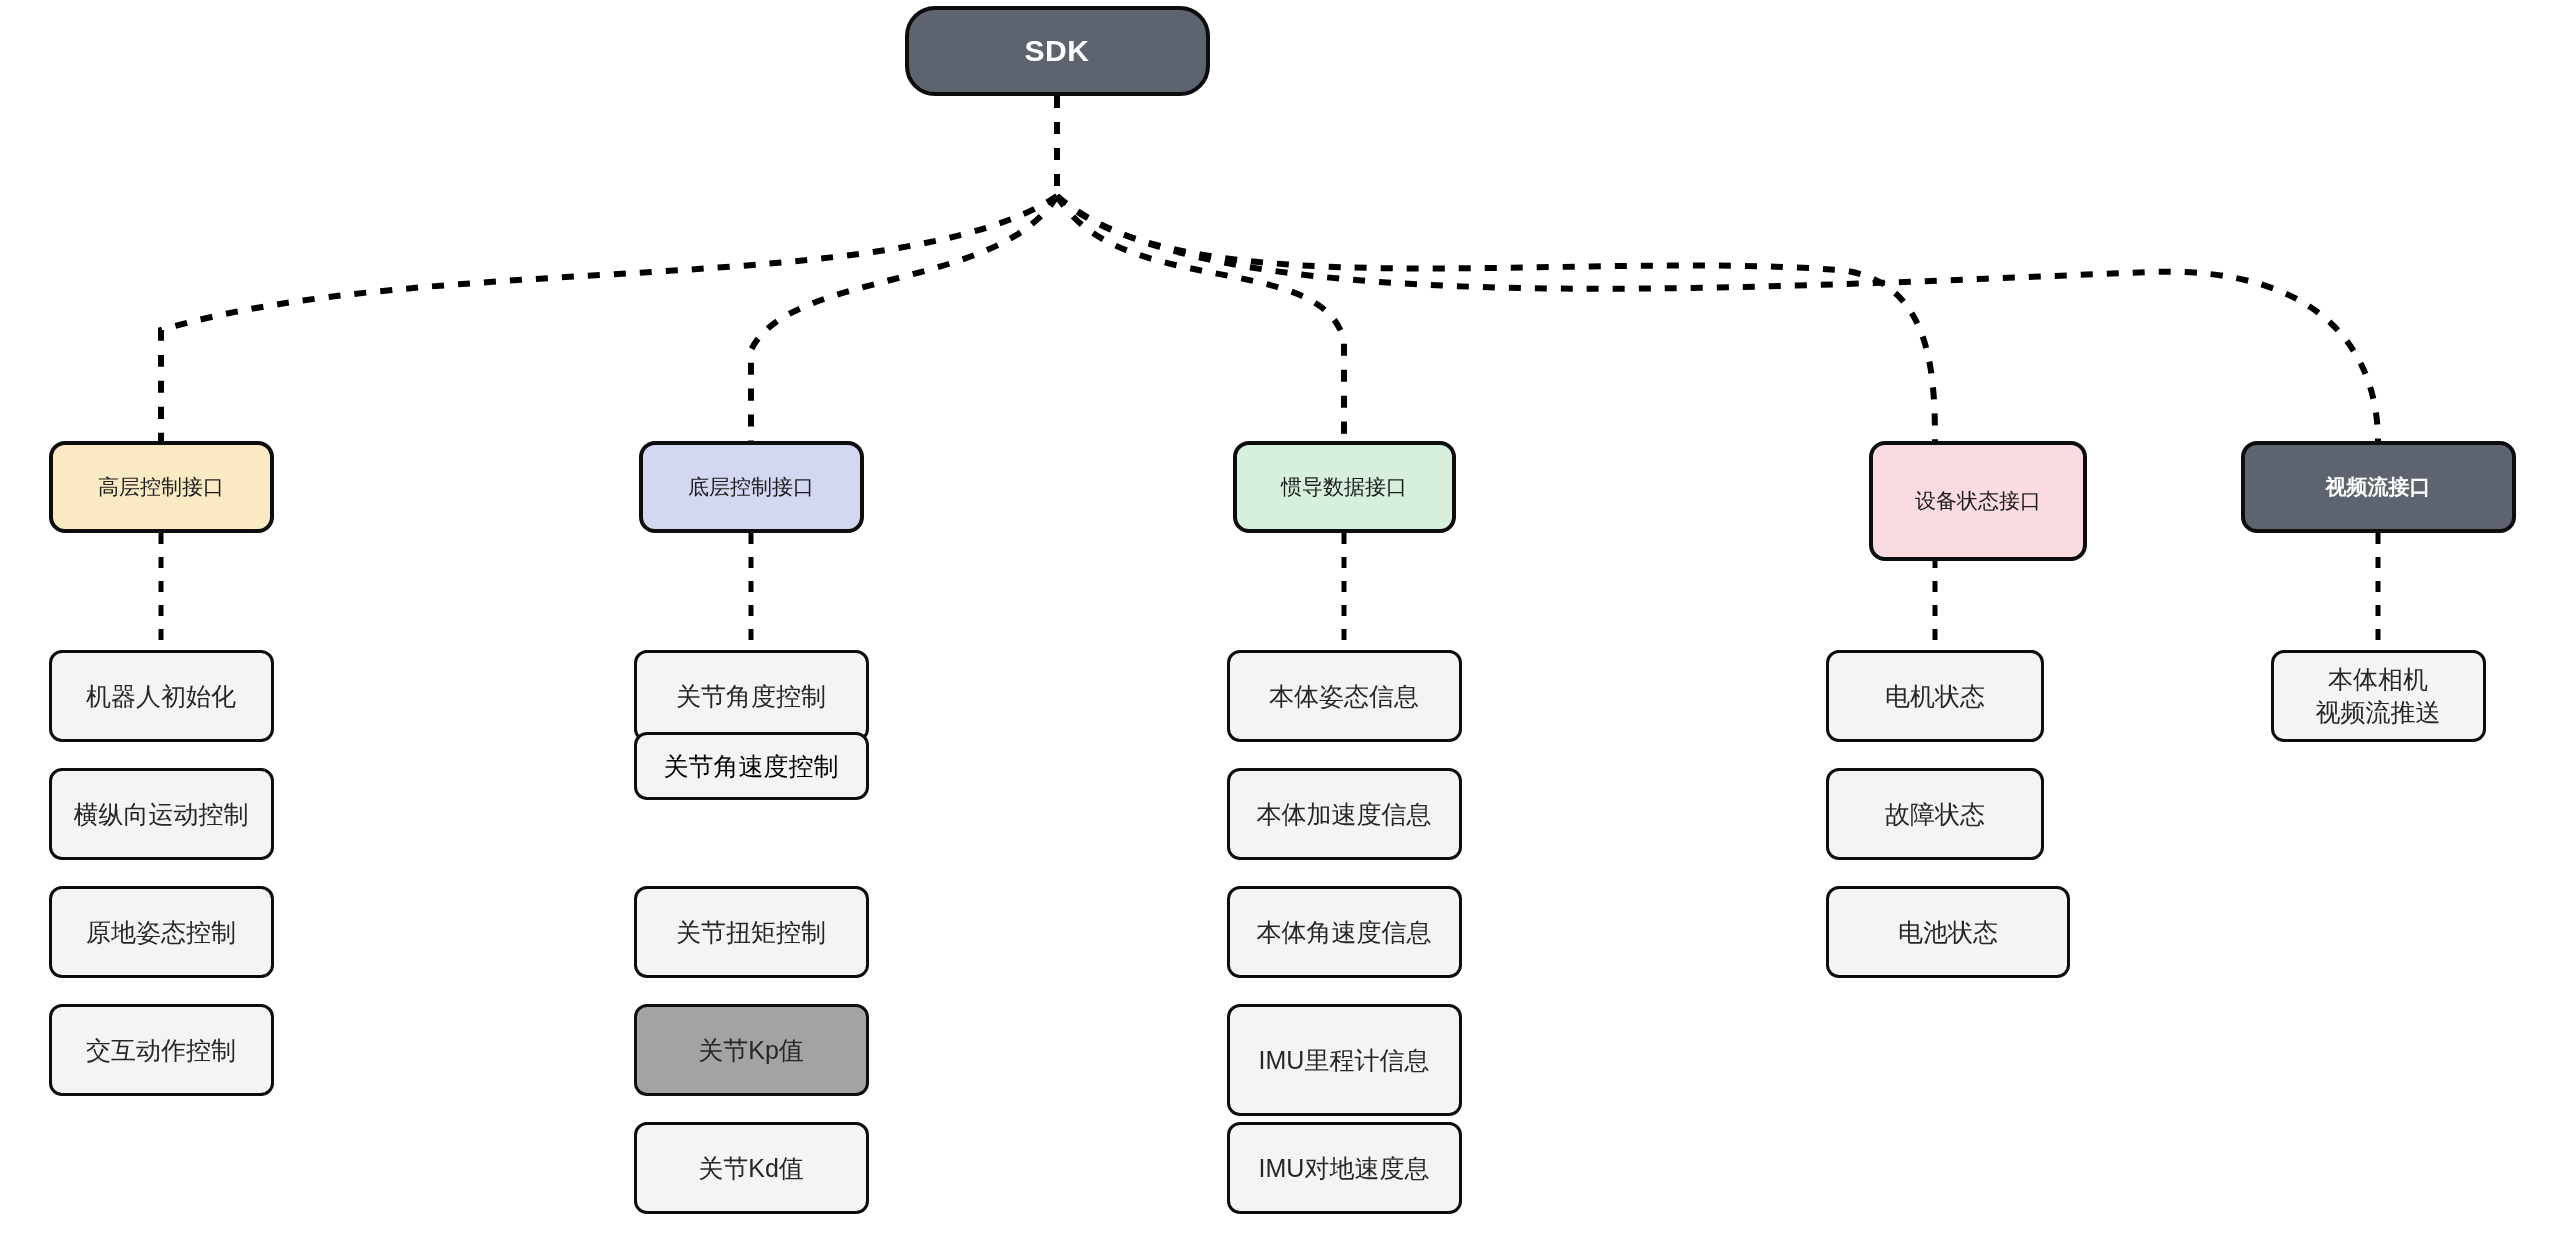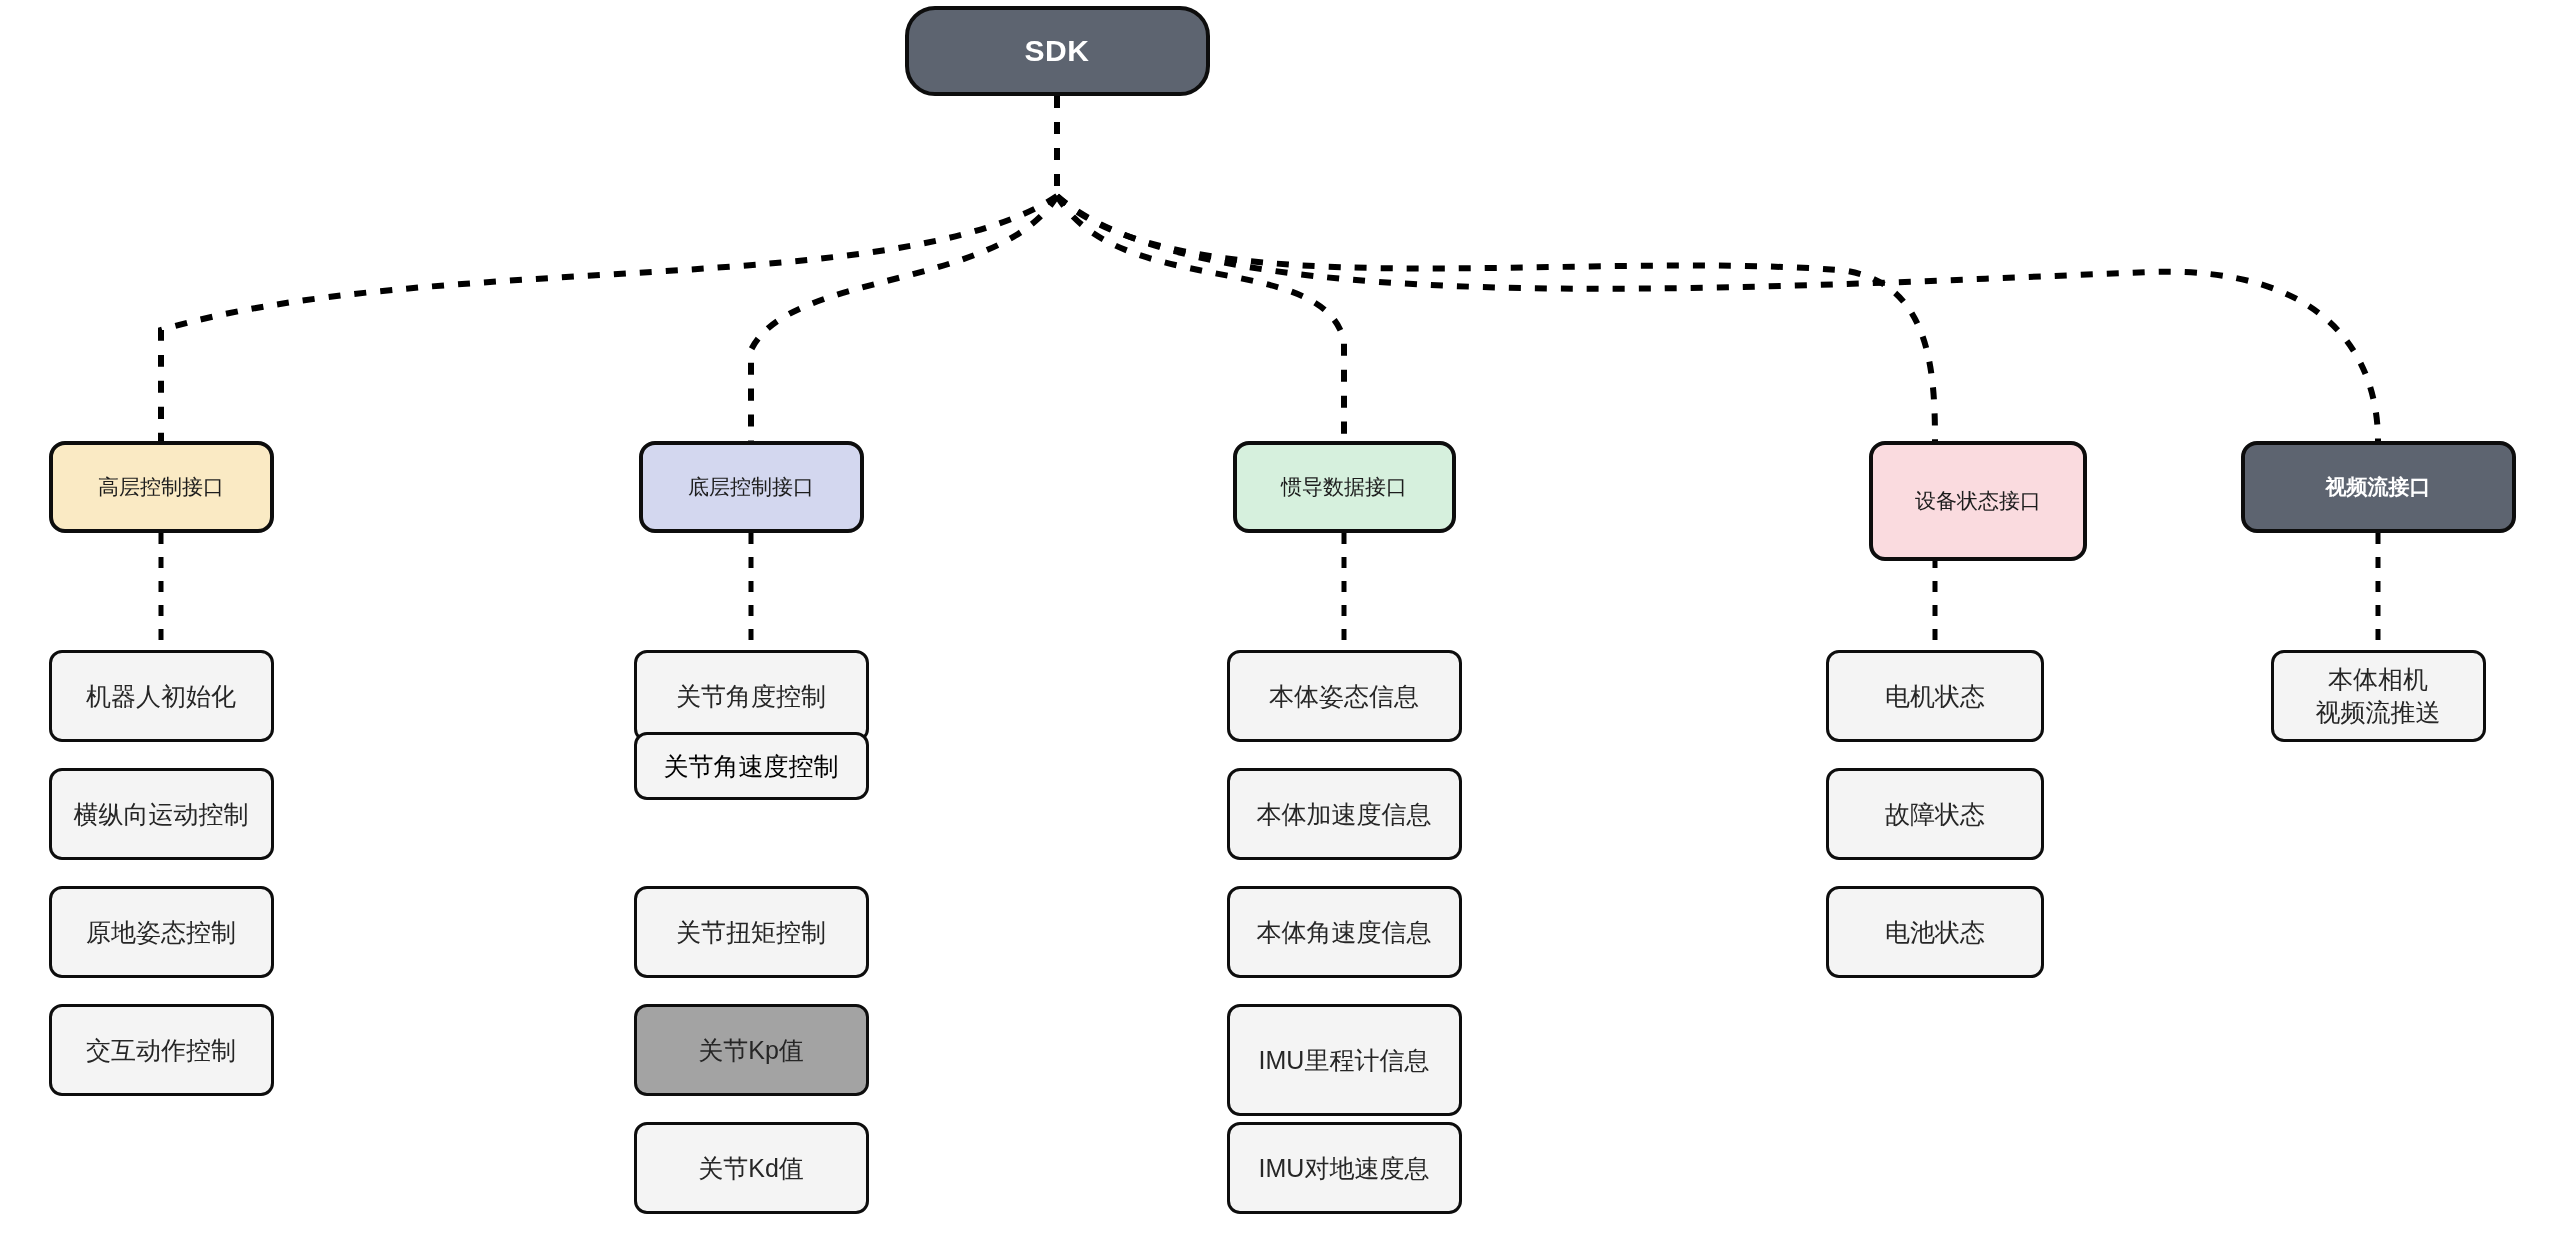--- a/index.html
+++ b/index.html
@@ -97,18 +97,18 @@
       <div class="node node-leaf" style="left: 633.5px; top: 1122px; width: 235px; height: 92px; background: rgb(244, 244, 244); color: rgb(38, 38, 38);">关节Kd值</div>
       <div class="node node-cat" style="left: 1232.5px; top: 441px; width: 223px; height: 92px; background: rgb(214, 240, 221); color: rgb(28, 28, 28);">惯导数据接口</div>
       <div class="node node-leaf" style="left: 1226.5px; top: 650px; width: 235px; height: 92px; background: rgb(244, 244, 244); color: rgb(38, 38, 38);">本体姿态信息</div>
       <div class="node node-leaf" style="left: 1226.5px; top: 768px; width: 235px; height: 92px; background: rgb(244, 244, 244); color: rgb(38, 38, 38);">本体加速度信息</div>
       <div class="node node-leaf" style="left: 1226.5px; top: 886px; width: 235px; height: 92px; background: rgb(244, 244, 244); color: rgb(38, 38, 38);">本体角速度信息</div>
       <div class="node node-leaf" style="left: 1226.5px; top: 1004px; width: 235px; height: 112px; background: rgb(244, 244, 244); color: rgb(38, 38, 38);">IMU里程计信息</div>
       <div class="node node-leaf" style="left: 1226.5px; top: 1122px; width: 235px; height: 92px; background: rgb(244, 244, 244); color: rgb(38, 38, 38);">IMU对地速度息</div>
       <div class="node node-cat" style="left: 1826px; top: 441px; width: 218px; height: 120px; background: rgb(250, 219, 223); color: rgb(28, 28, 28); margin-left: 43px;">设备状态接口</div>
       <div class="node node-leaf" style="left: 1826px; top: 650px; width: 218px; height: 92px; background: rgb(244, 244, 244); color: rgb(38, 38, 38);">电机状态</div>
       <div class="node node-leaf" style="left: 1826px; top: 768px; width: 218px; height: 92px; background: rgb(244, 244, 244); color: rgb(38, 38, 38);">故障状态</div>
-      <div class="node node-leaf" style="left: 1826px; top: 886px; width: 218px; height: 92px; background: rgb(244, 244, 244); color: rgb(38, 38, 38);">电池状态</div>
+      <div class="node node-leaf" style="left: 1826px; top: 886px; width: 244px; height: 92px; background: rgb(244, 244, 244); color: rgb(38, 38, 38);">电池状态</div>
       <div class="node node-cat node-cat-dark" style="left: 2240.5px; top: 441px; width: 275px; height: 92px; background: rgb(93, 100, 112); color: rgb(255, 255, 255);">视频流接口</div>
       <div class="node node-leaf" style="left: 2270.5px; top: 650px; width: 215px; height: 92px; background: rgb(244, 244, 244); color: rgb(38, 38, 38);">本体相机
 视频流推送</div>
     </div>
 </div>
 
 </body></html>

